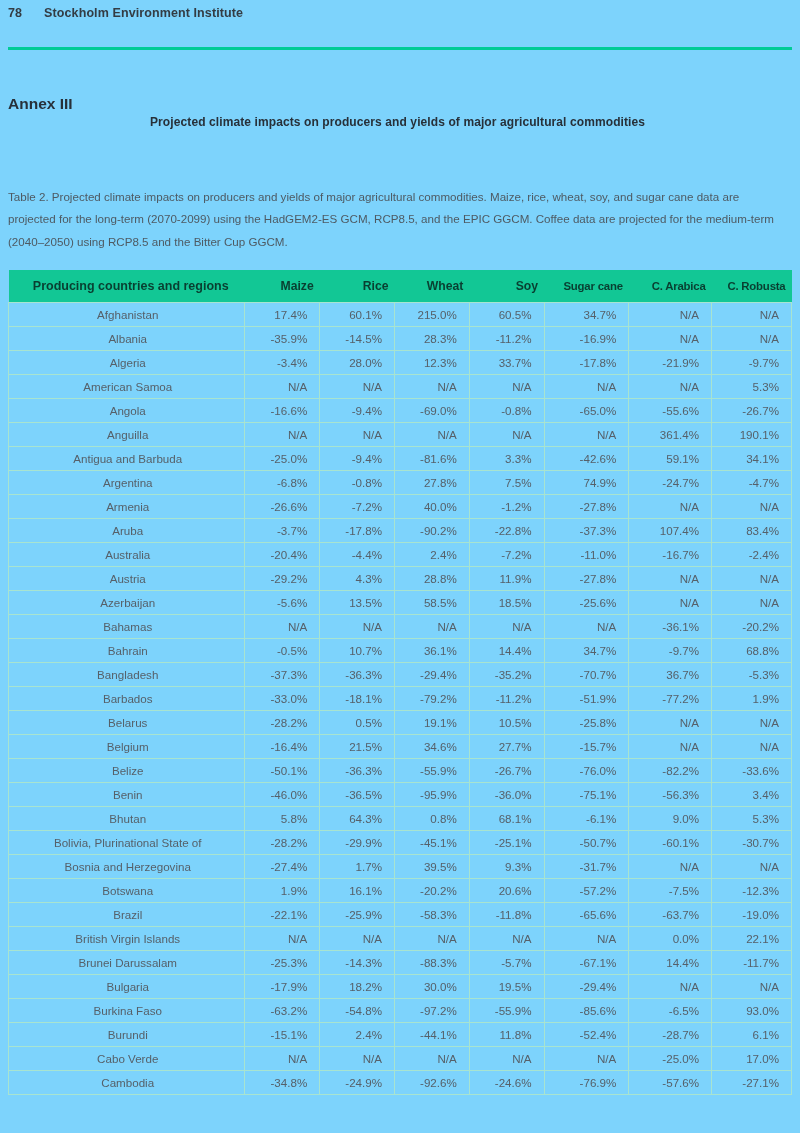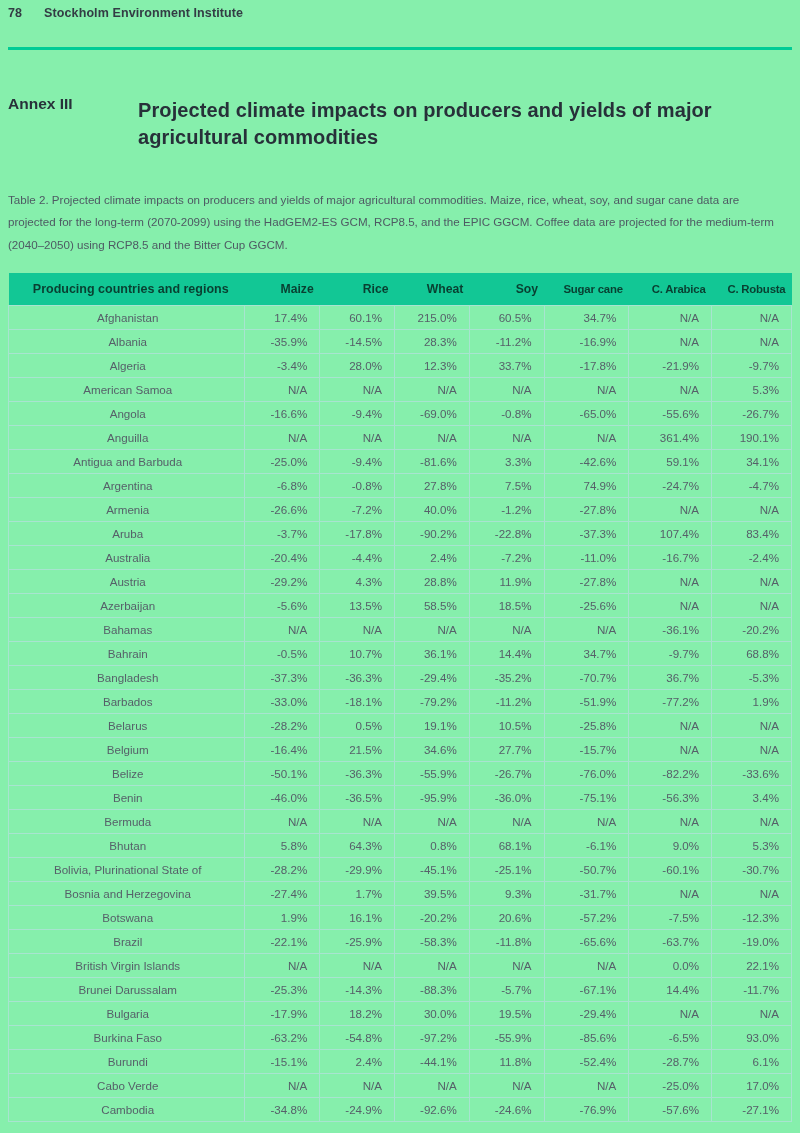--- a/index.html
+++ b/index.html
@@ -6,21 +6,21 @@
     margin: 0;
     padding: 0;
     background: #ffffff;
     font-family: "Liberation Sans", sans-serif;
   }
   .page {
     position: relative;
     width: 800px;
     height: 1133px;
     margin: 0 auto;
-    background: #86efac;
+    background: #7dd3fc;
     box-sizing: border-box;
     padding: 0 8px;
     overflow: hidden;
   }
   .pagehead {
     display: flex;
     gap: 22px;
     padding-top: 6px;
     font-size: 12.5px;
     font-weight: bold;
@@ -39,22 +39,22 @@
     gap: 16px;
   }
   .annex {
     width: 110px;
     flex: 0 0 110px;
     font-size: 15.5px;
     font-weight: bold;
     padding-top: 2px;
   }
   .title {
-    margin: 4px;
-    font-size: 20px;
+    margin: 16px;
+    font-size: 12px;
     font-weight: bold;
     line-height: 27px;
     max-width: 600px;
     letter-spacing: 0.1px;
   }
   .caption {
     margin: 34px 0 0 0;
     font-size: 11.6px;
     line-height: 22.5px;
     color: #4e5a63;
@@ -347,30 +347,20 @@
           <td class="country">Benin</td>
           <td class="val">-46.0%</td>
           <td class="val">-36.5%</td>
           <td class="val">-95.9%</td>
           <td class="val">-36.0%</td>
           <td class="val">-75.1%</td>
           <td class="val">-56.3%</td>
           <td class="val">3.4%</td>
         </tr>
         <tr>
-          <td class="country">Bermuda</td>
-          <td class="val">N/A</td>
-          <td class="val">N/A</td>
-          <td class="val">N/A</td>
-          <td class="val">N/A</td>
-          <td class="val">N/A</td>
-          <td class="val">N/A</td>
-          <td class="val">N/A</td>
-        </tr>
-        <tr>
           <td class="country">Bhutan</td>
           <td class="val">5.8%</td>
           <td class="val">64.3%</td>
           <td class="val">0.8%</td>
           <td class="val">68.1%</td>
           <td class="val">-6.1%</td>
           <td class="val">9.0%</td>
           <td class="val">5.3%</td>
         </tr>
         <tr>

